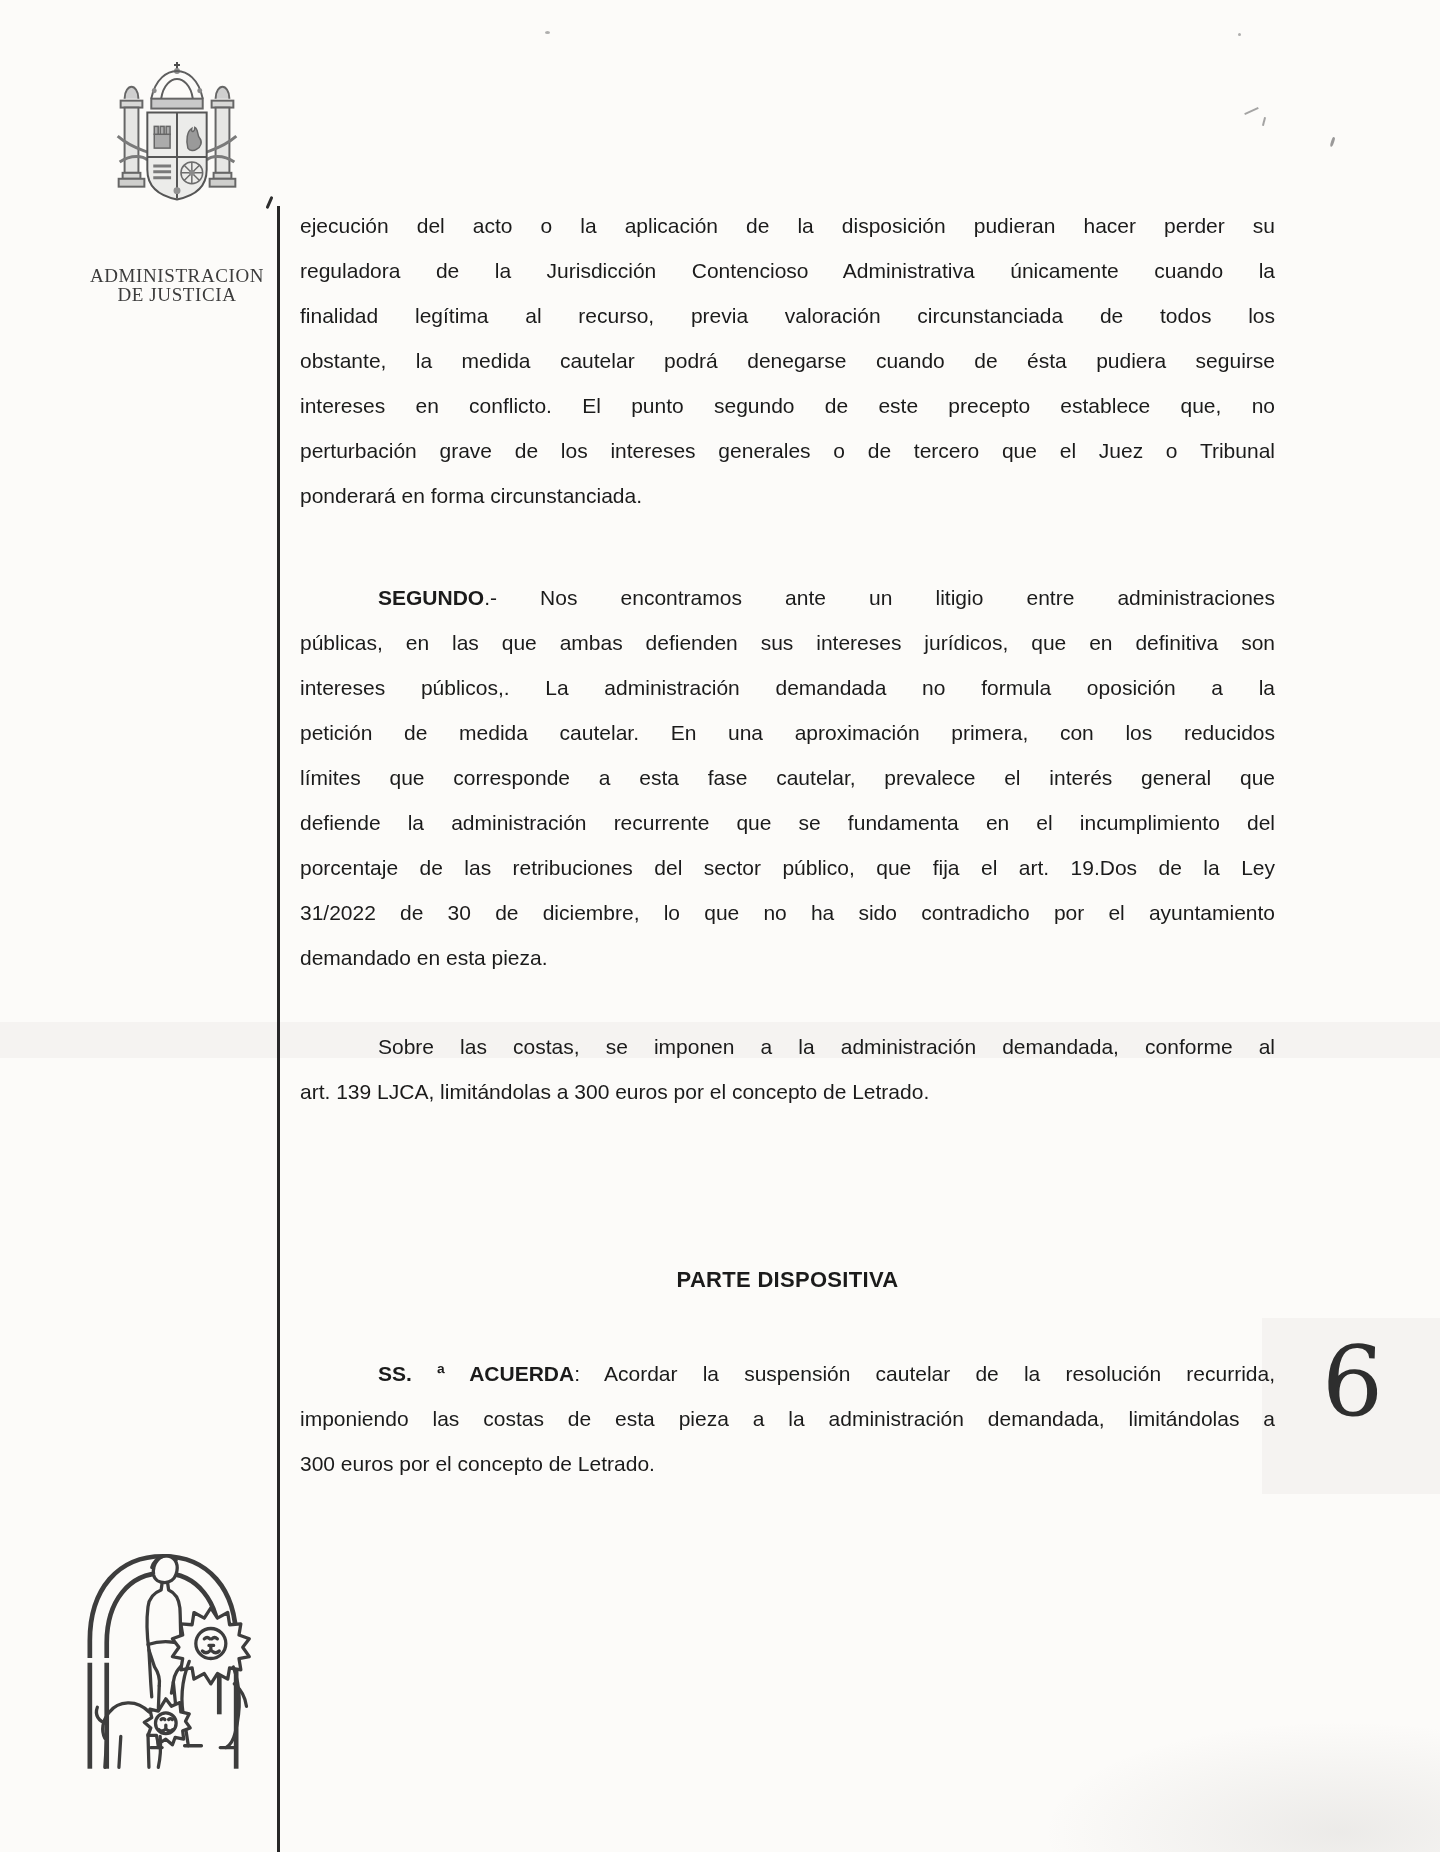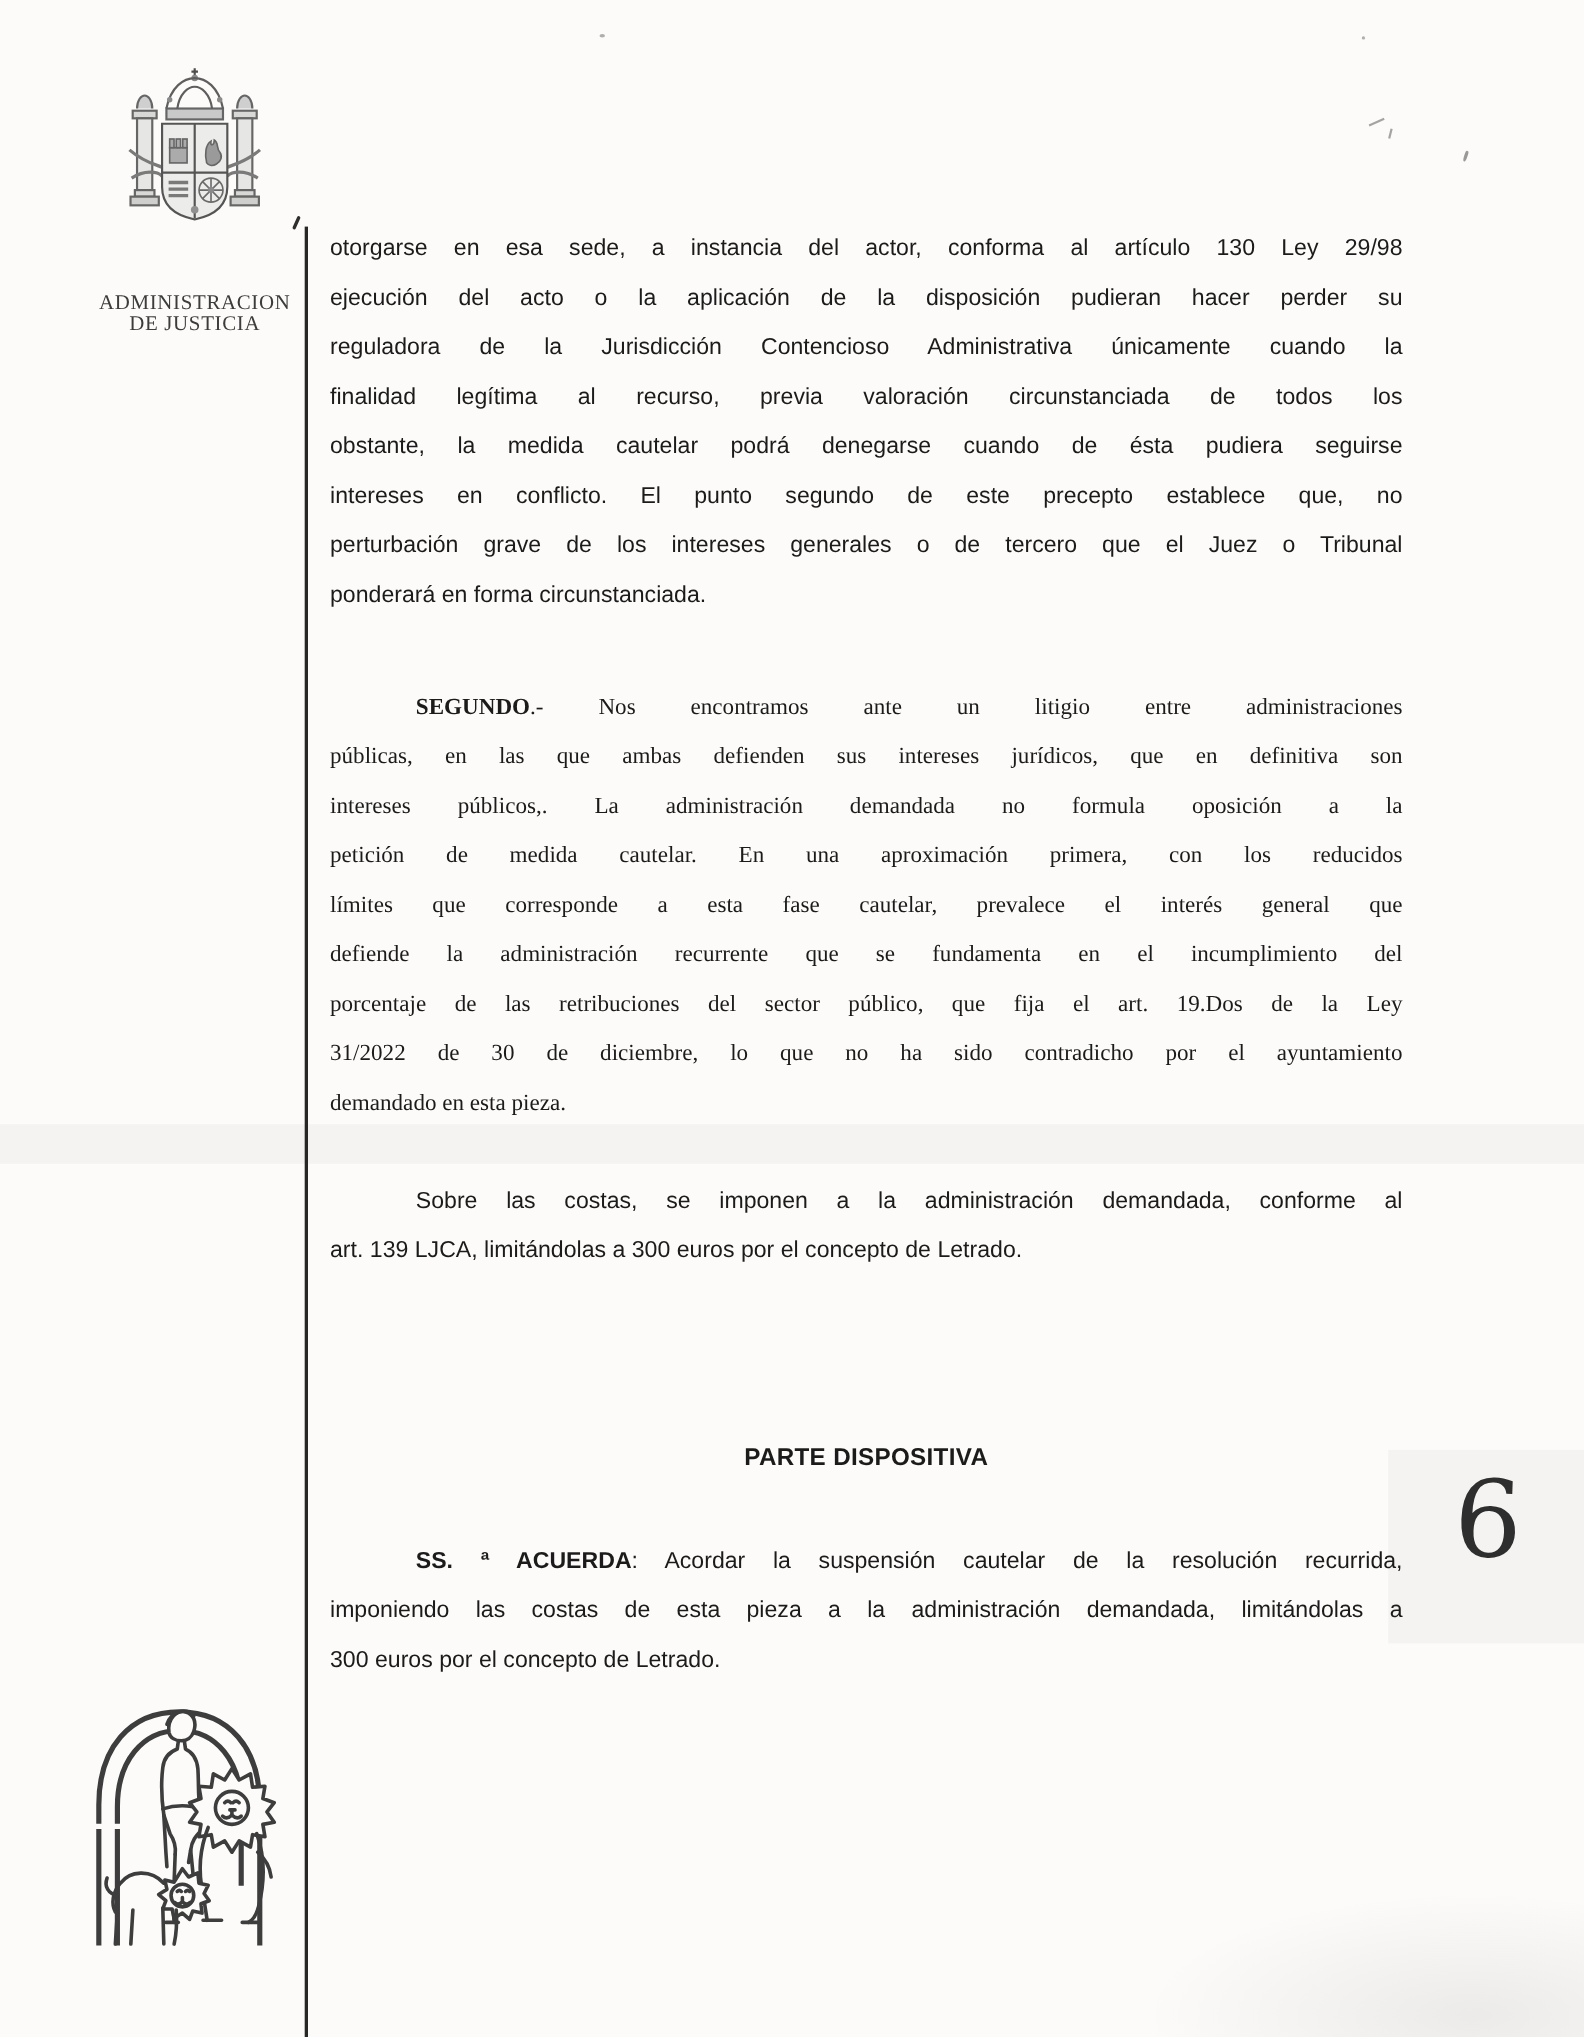--- a/index.html
+++ b/index.html
@@ -31,21 +31,21 @@
   .textcol{position:absolute;left:300px;top:203px;width:975px;}
   .para{margin:0;}
   .line{
     height:45px;line-height:45px;
     font-size:21px;
     text-align:justify;text-align-last:justify;
     white-space:nowrap;
   }
   .line.last{text-align-last:left;}
   .line.indent{padding-left:78px;}
-  .p-segundo{margin-top:57px;font-family:Liberation Serif, serif;}
+  .p-segundo{margin-top:57px;}
   .p-costas{margin-top:44px;}
   .heading{
     margin:143px 0 0 0;height:45px;line-height:45px;
     text-align:center;text-align-last:center;
     font-weight:700;font-size:22px;letter-spacing:0.3px;
   }
   .p-acuerda{margin-top:49px;}
   b.lbl{font-weight:700;}
   
   .pagenum{
@@ -140,21 +140,20 @@
       <span>DE JUSTICIA</span>
     </div>
   </div>
 
   <div class="rule-hook"></div>
   <div class="rule"></div>
 
   <div class="textcol">
 
     <div class="para p-first">
-      <div class="line">otorgarse en esa sede, a instancia del actor, conforma al artículo 130 Ley 29/98</div>
       <div class="line">ejecución del acto o la aplicación de la disposición pudieran hacer perder su</div>
       <div class="line">reguladora de la Jurisdicción Contencioso Administrativa únicamente cuando la</div>
       <div class="line">finalidad legítima al recurso, previa valoración circunstanciada de todos los</div>
       <div class="line">obstante, la medida cautelar podrá denegarse cuando de ésta pudiera seguirse</div>
       <div class="line">intereses en conflicto. El punto segundo de este precepto establece que, no</div>
       <div class="line">perturbación grave de los intereses generales o de tercero que el Juez o Tribunal</div>
       <div class="line last">ponderará en forma circunstanciada.</div>
     </div>
 
     <div class="para p-segundo">

